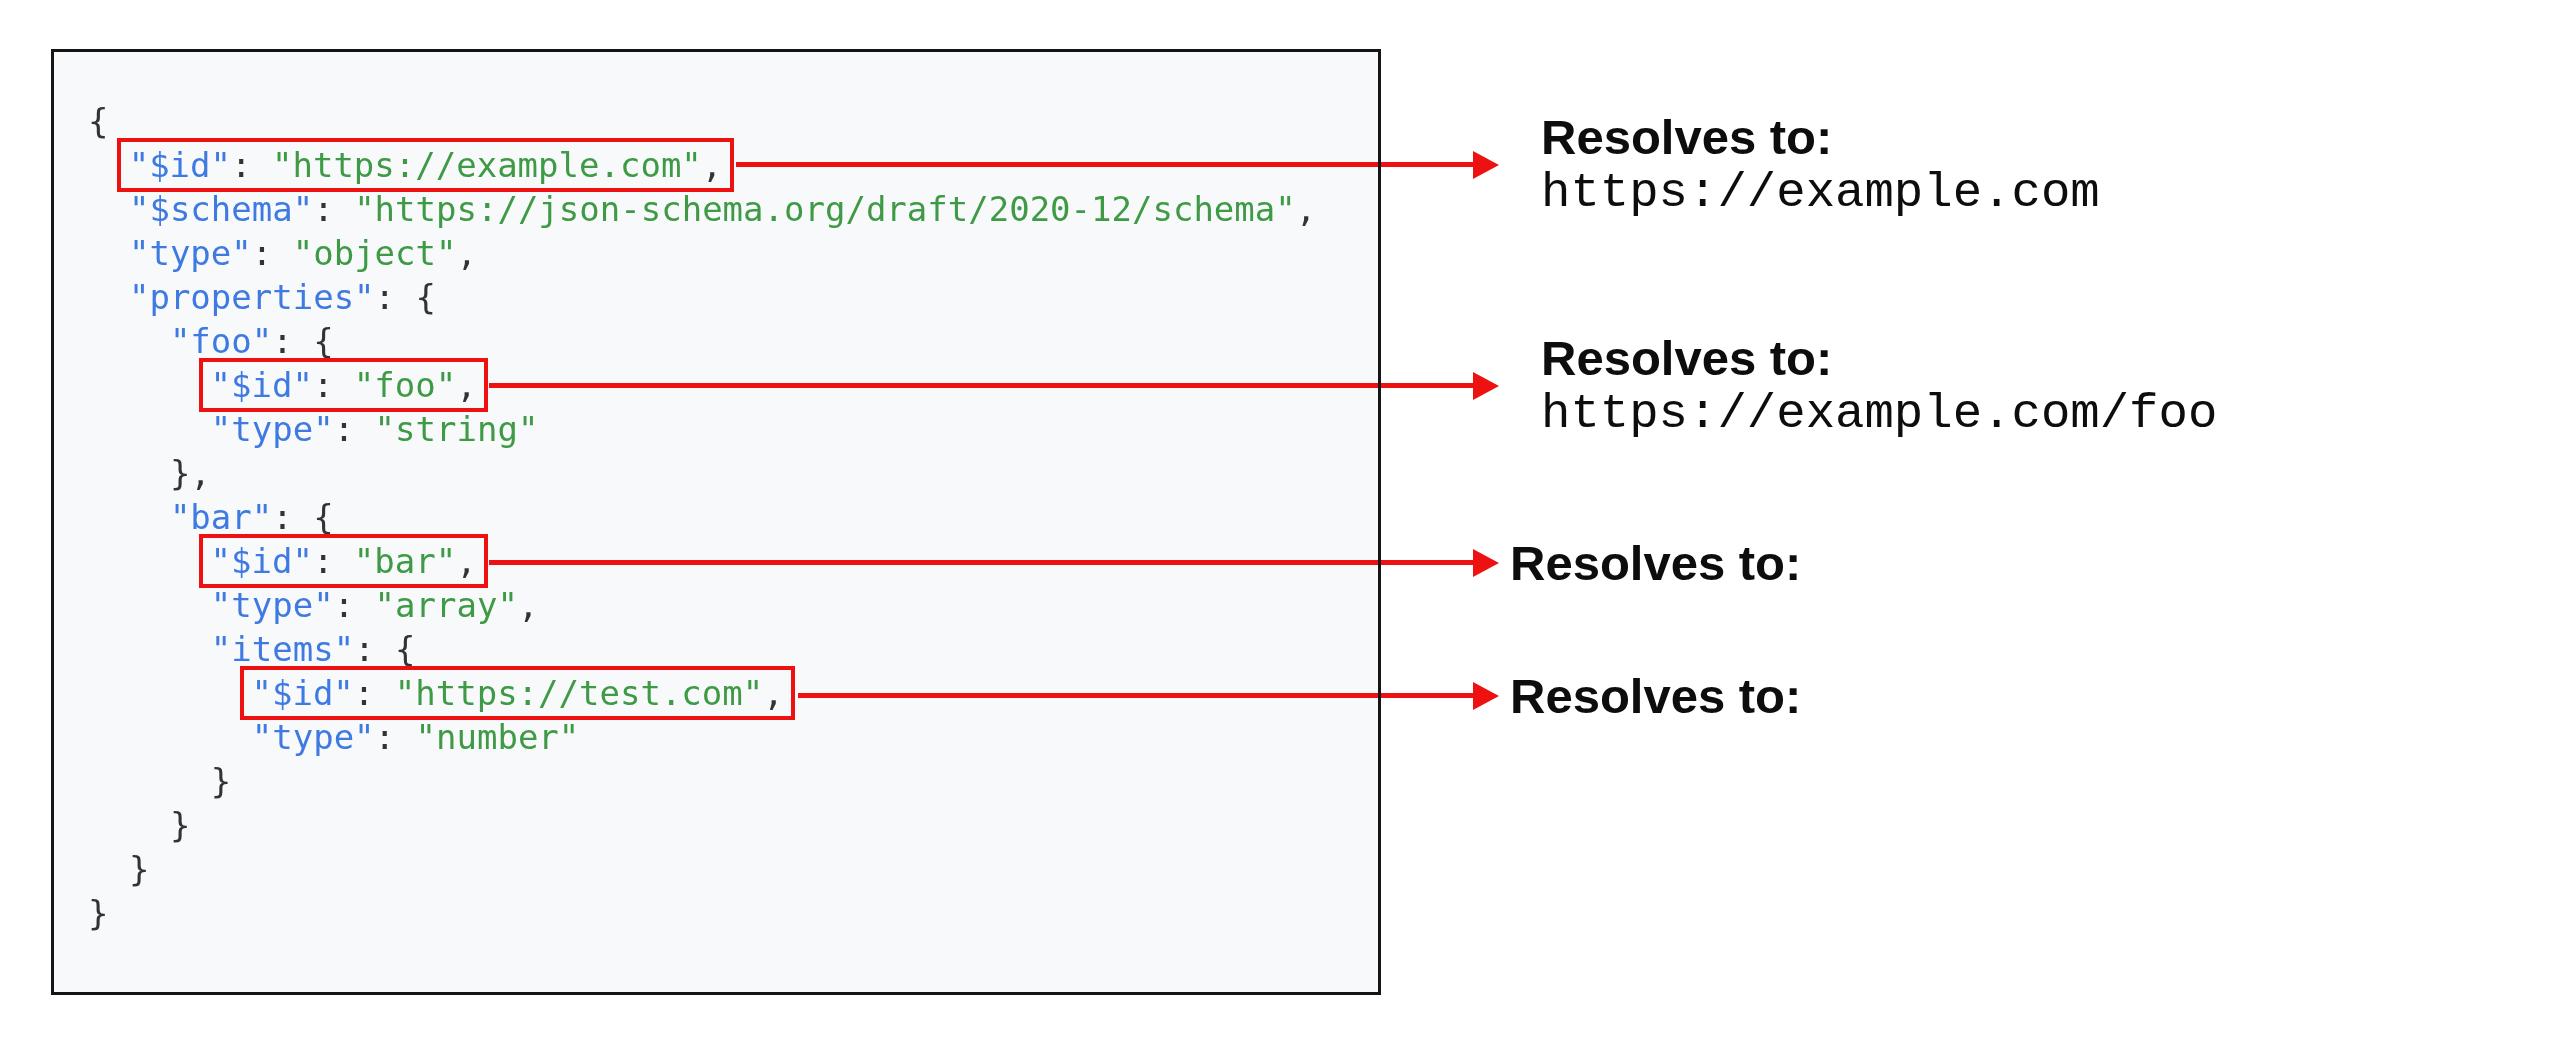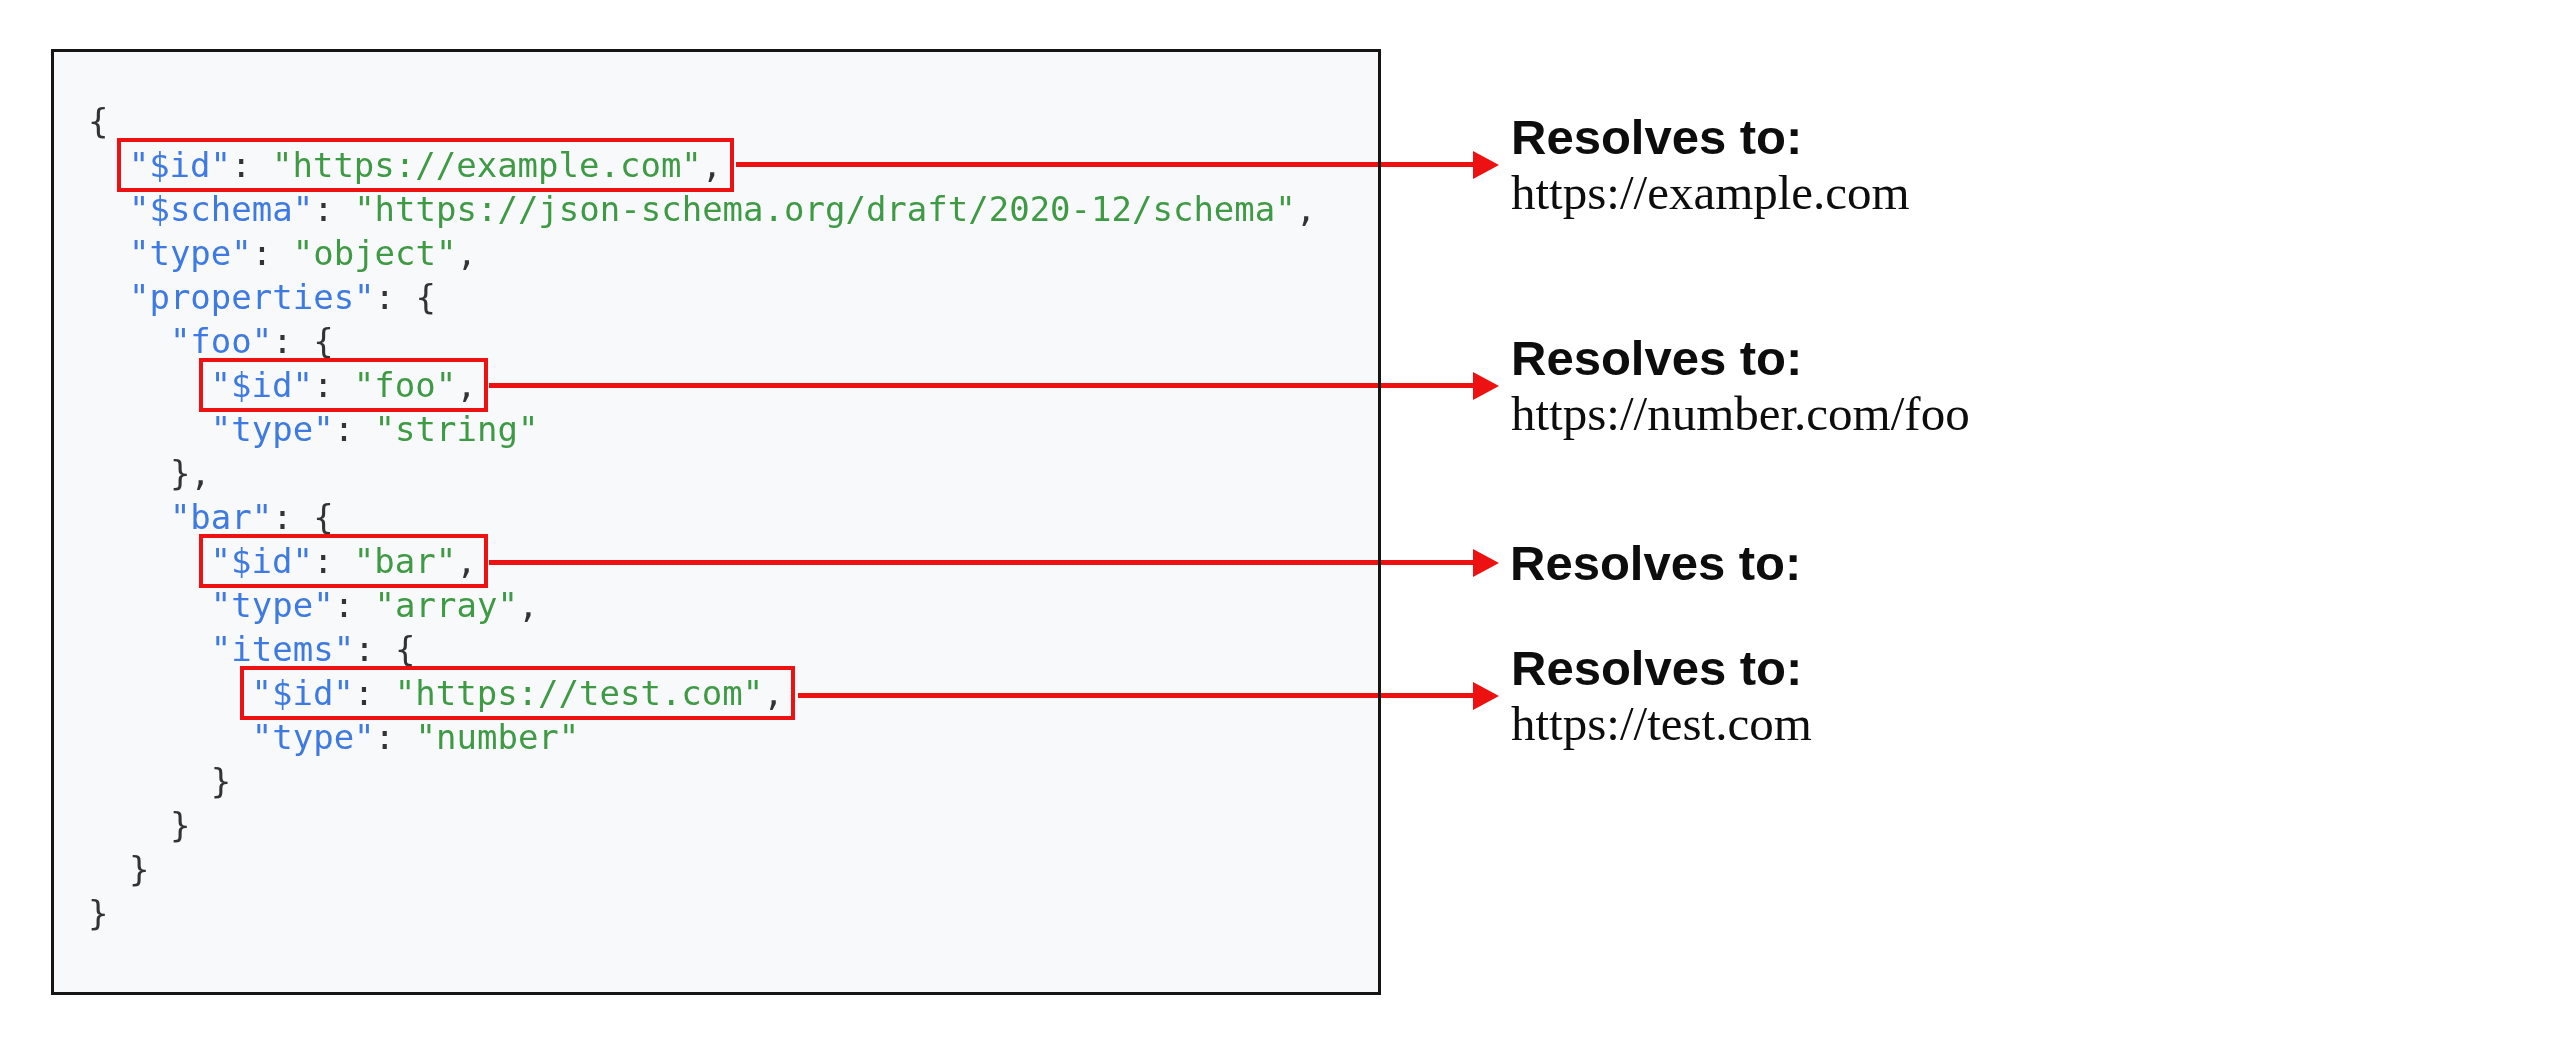--- a/index.html
+++ b/index.html
@@ -86,25 +86,25 @@
     flex-direction: column;
   }
   .annotation-row .resolves-label {
     font-family: "Liberation Sans", sans-serif;
     font-weight: bold;
     font-size: 49px;
     line-height: 1.15;
     color: var(--text);
   }
   .annotation-row .resolved-url {
-    font-family: Liberation Serif, serif;
+    font-family: Liberation Mono, monospace;
     font-size: 49px;
     line-height: 1.15;
     color: var(--text);
-    margin-left: 1px;
+    margin-left: 31px;
   }
 </style>
 </head>
 <body>
 
 <div class="code-panel">
   <pre class="code"><div class="code-line"><span class="tok-pun">{</span></div><div class="code-line"><span class="tok-sp">  </span><span class="hl"><span class="tok-key">"$id"</span><span class="tok-pun">: </span><span class="tok-str">"https://example.com"</span><span class="tok-pun">,</span></span></div><div class="code-line"><span class="tok-sp">  </span><span class="tok-key">"$schema"</span><span class="tok-pun">: </span><span class="tok-str">"https://json-schema.org/draft/2020-12/schema"</span><span class="tok-pun">,</span></div><div class="code-line"><span class="tok-sp">  </span><span class="tok-key">"type"</span><span class="tok-pun">: </span><span class="tok-str">"object"</span><span class="tok-pun">,</span></div><div class="code-line"><span class="tok-sp">  </span><span class="tok-key">"properties"</span><span class="tok-pun">: {</span></div><div class="code-line"><span class="tok-sp">    </span><span class="tok-key">"foo"</span><span class="tok-pun">: {</span></div><div class="code-line"><span class="tok-sp">      </span><span class="hl"><span class="tok-key">"$id"</span><span class="tok-pun">: </span><span class="tok-str">"foo"</span><span class="tok-pun">,</span></span></div><div class="code-line"><span class="tok-sp">      </span><span class="tok-key">"type"</span><span class="tok-pun">: </span><span class="tok-str">"string"</span></div><div class="code-line"><span class="tok-sp">    </span><span class="tok-pun">},</span></div><div class="code-line"><span class="tok-sp">    </span><span class="tok-key">"bar"</span><span class="tok-pun">: {</span></div><div class="code-line"><span class="tok-sp">      </span><span class="hl"><span class="tok-key">"$id"</span><span class="tok-pun">: </span><span class="tok-str">"bar"</span><span class="tok-pun">,</span></span></div><div class="code-line"><span class="tok-sp">      </span><span class="tok-key">"type"</span><span class="tok-pun">: </span><span class="tok-str">"array"</span><span class="tok-pun">,</span></div><div class="code-line"><span class="tok-sp">      </span><span class="tok-key">"items"</span><span class="tok-pun">: {</span></div><div class="code-line"><span class="tok-sp">        </span><span class="hl"><span class="tok-key">"$id"</span><span class="tok-pun">: </span><span class="tok-str">"https://test.com"</span><span class="tok-pun">,</span></span></div><div class="code-line"><span class="tok-sp">        </span><span class="tok-key">"type"</span><span class="tok-pun">: </span><span class="tok-str">"number"</span></div><div class="code-line"><span class="tok-sp">      </span><span class="tok-pun">}</span></div><div class="code-line"><span class="tok-sp">    </span><span class="tok-pun">}</span></div><div class="code-line"><span class="tok-sp">  </span><span class="tok-pun">}</span></div><div class="code-line"><span class="tok-pun">}</span></div></pre>
 </div>
 
 <div class="panel-frame"></div>
@@ -119,22 +119,21 @@
   <div class="arrow-shaft" style="left: 798px; top: 693px; width: 678px;"></div>
   <div class="arrow-head" style="left: 1473px; top: 682px;"></div>
 </div>
 
 <div class="annotation-row" style="top: 165px;">
   <strong class="resolves-label">Resolves to:</strong>
   <span class="resolved-url">https://example.com</span>
 </div>
 <div class="annotation-row" style="top: 386px;">
   <strong class="resolves-label">Resolves to:</strong>
-  <span class="resolved-url">https://number.com/foo</span>
+  <span class="resolved-url">https://example.com/foo</span>
 </div>
 <div class="annotation-row" style="top: 563px;">
   <strong class="resolves-label">Resolves to:</strong>
 </div>
 <div class="annotation-row" style="top: 696px;">
   <strong class="resolves-label">Resolves to:</strong>
-  <span class="resolved-url">https://test.com</span>
 </div>
 
 
 </body></html>

